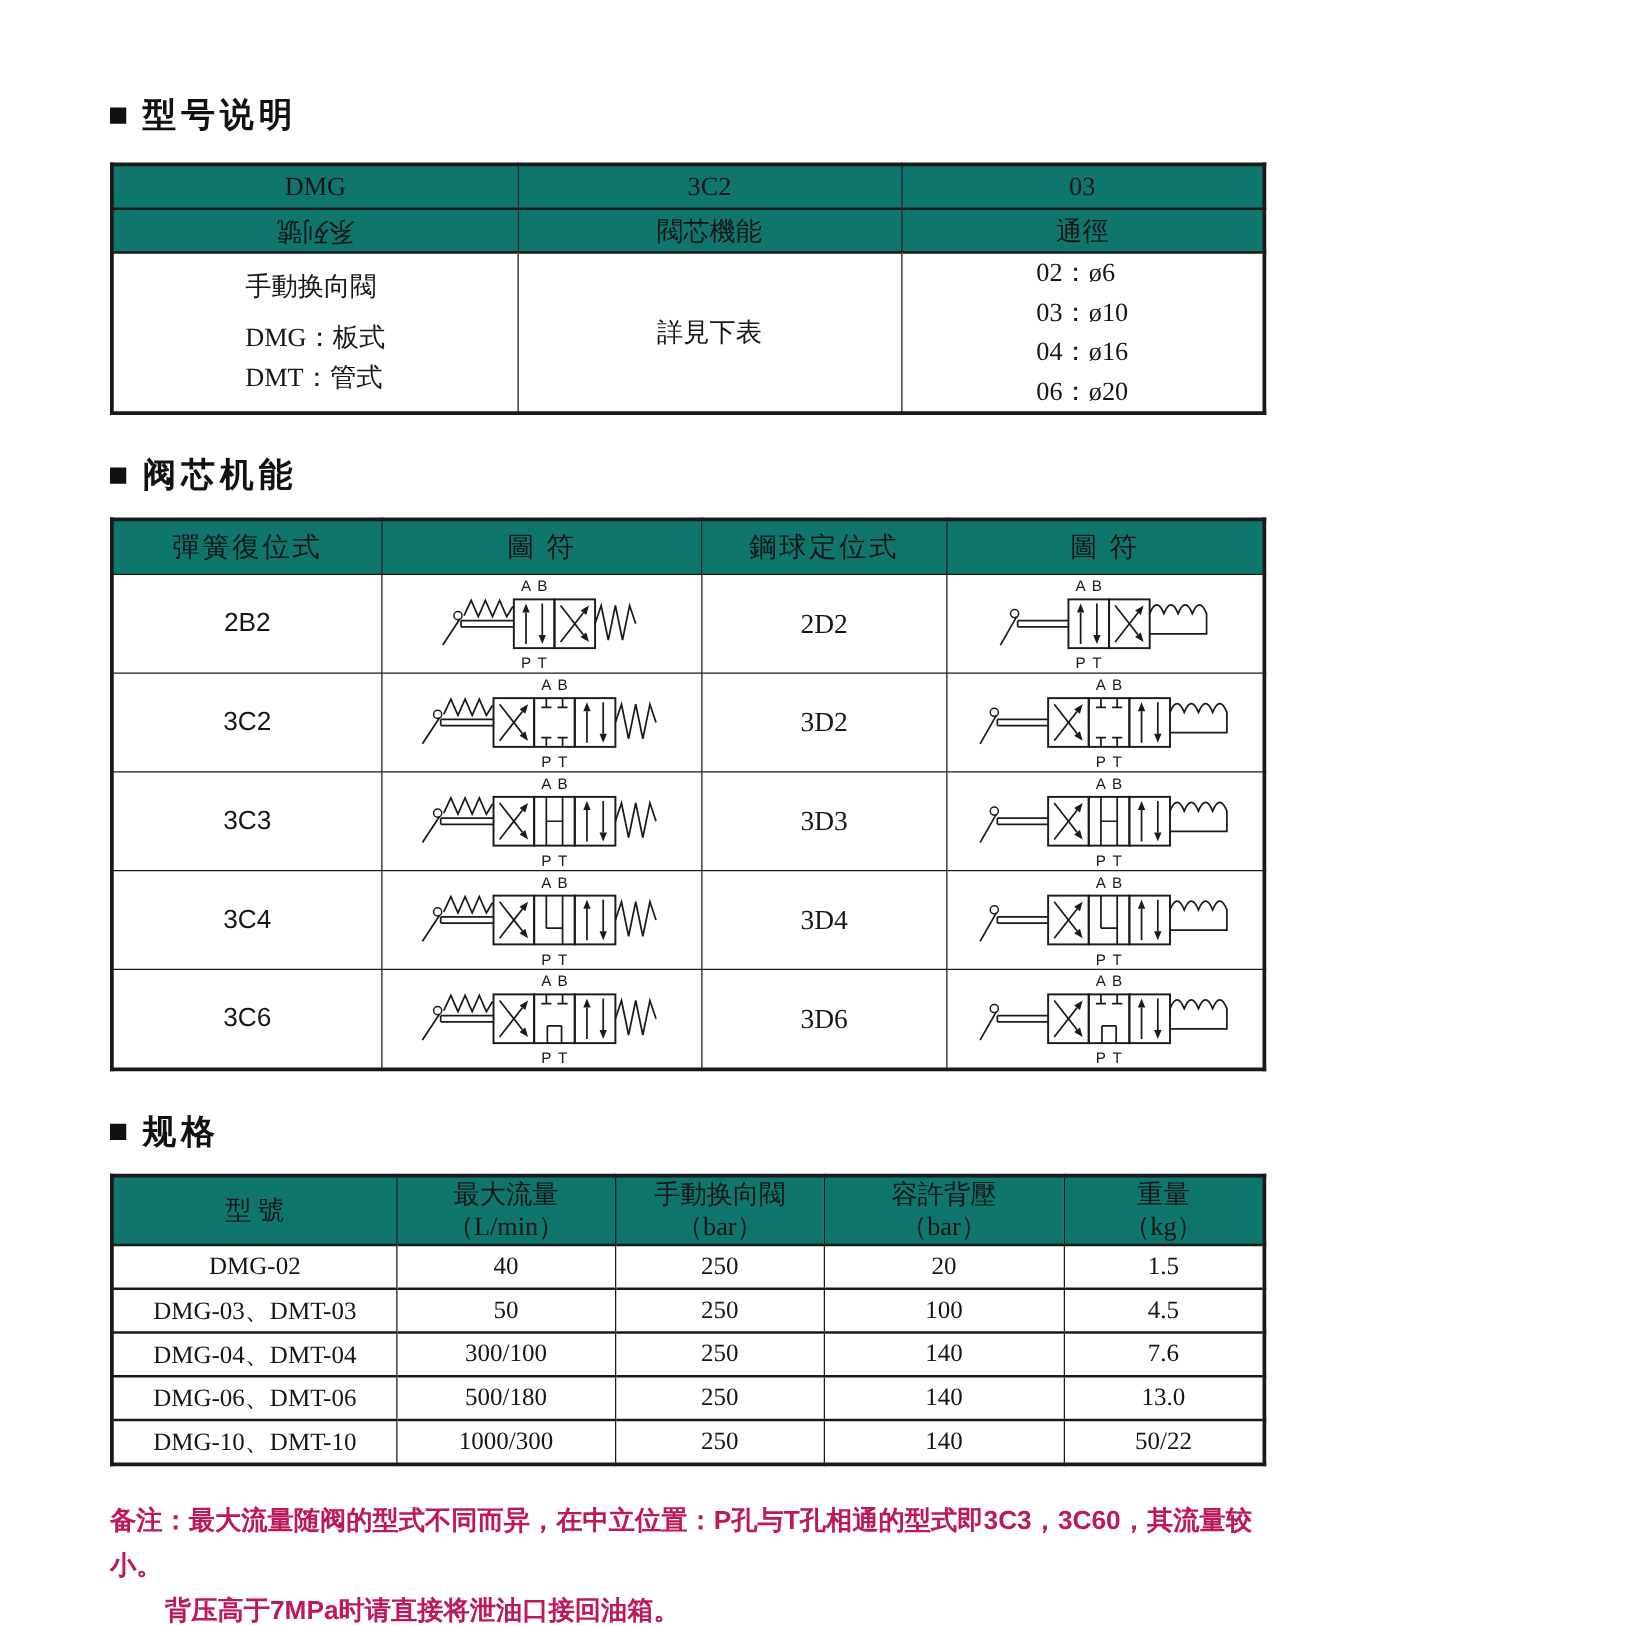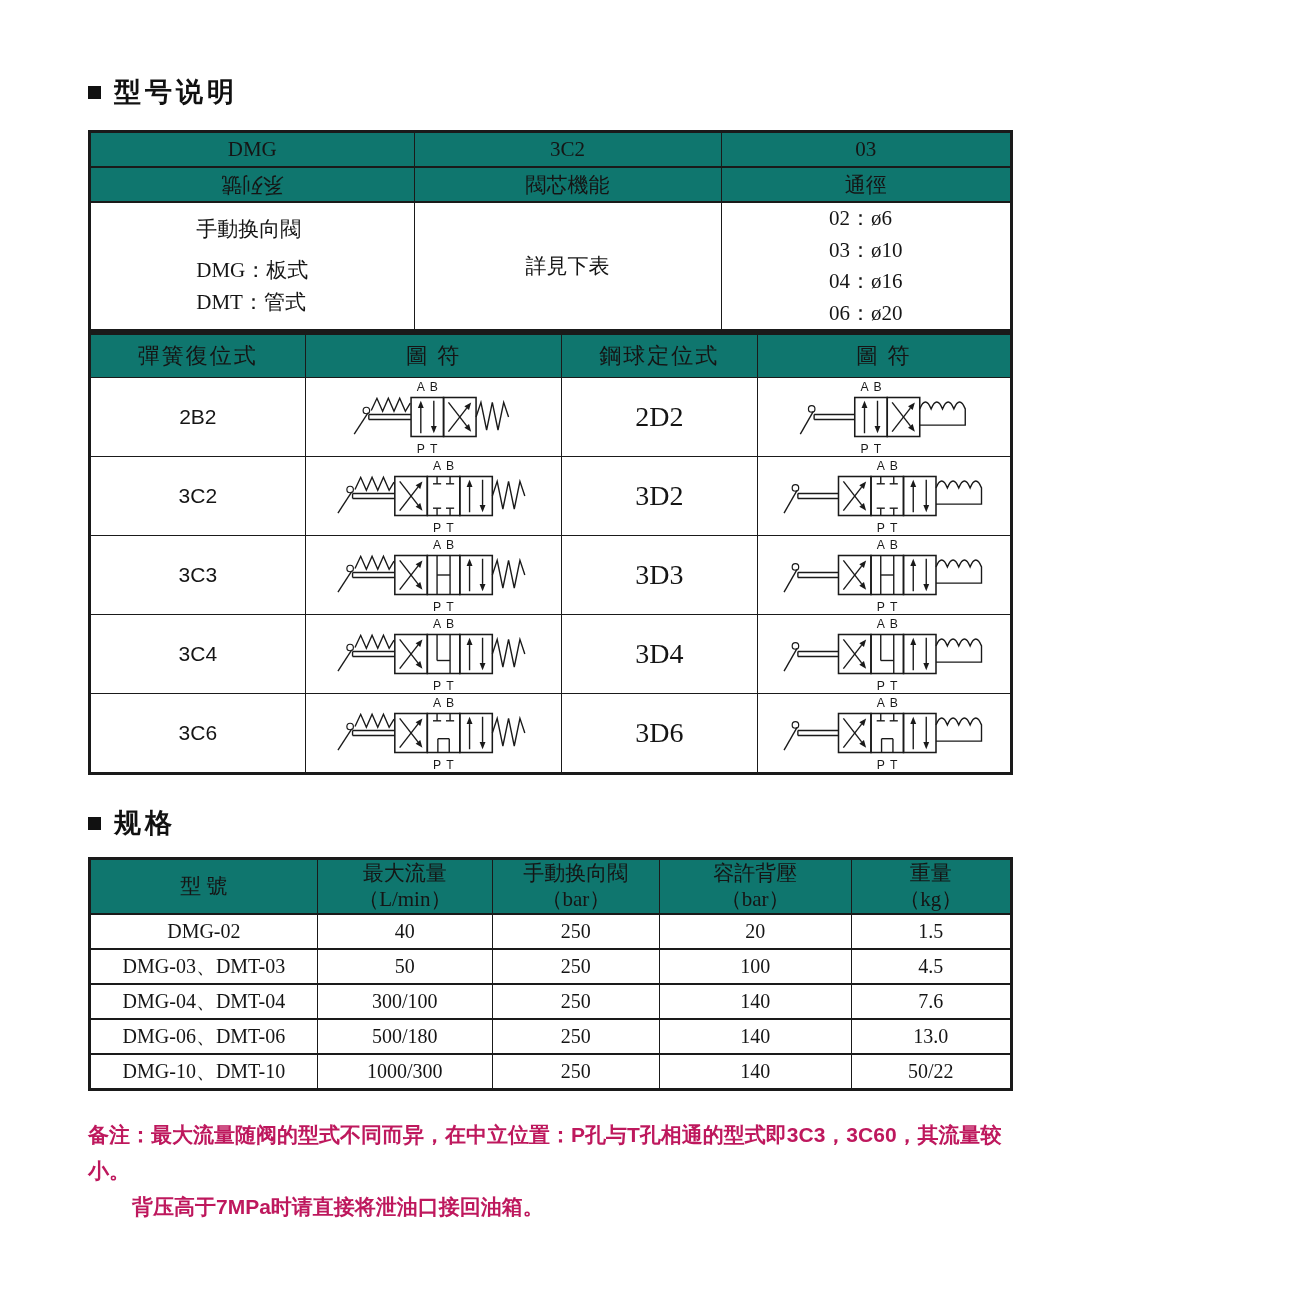--- a/index.html
+++ b/index.html
@@ -17,23 +17,23 @@
   table.t td{border:1.6px solid #1a1a1a;text-align:center;vertical-align:middle;
        padding:0;color:#151515;}
   table.t tr.hdr td{background:#0f766e;}
   .t1{margin-top:20px;}
   .t1 tr.h1 td{height:33px;font-size:21px;}
   .t1 tr.h2 td{height:33px;font-size:21px;border-top-width:2.5px;}
   .t1 tr.body td{height:124px;font-size:21px;border-top-width:2.5px;margin-top:48px;}
   .flip{display:inline-block;transform:rotate(180deg);}
   .stack{display:inline-block;text-align:left;font-size:21px;line-height:1.5;}
   .stack .first{margin-bottom:10px;}
-  .t2{margin-top:0;}
+  .t2{margin-top:16px;}
   .t2 tr.hdr td{height:42px;font-size:22px;letter-spacing:2px;}
-  .t2 td.code{height:78px;font-size:28px;}
+  .t2 td.code{height:78px;font-size:22px;}
   .t2 td.code.sans{font-family:"Liberation Sans", sans-serif;font-size:21px;}
   .t2 td.sym{height:78px;}
   .t3{margin-top:16px;}
   .t3 tr.hdr td{height:52px;font-size:21px;line-height:1.25;border-bottom-width:2.5px;}
   .t3 td.cell{height:33px;font-size:20px;border-top-width:2.5px;}
   .notes{margin-top:26px;font-family:"Liberation Sans", sans-serif;
        font-weight:700;font-size:21px;line-height:1.72;color:#be185d;}
   .notes .l2{padding-left:44px;}
   svg.valve{display:block;margin:0 auto;}
 </style>
@@ -80,20 +80,24 @@
           <div>02：ø6</div>
           <div>03：ø10</div>
           <div>04：ø16</div>
           <div>06：ø20</div>
         </div>
       </td>
     </tr>
   </tbody>
     </table>
 
+  <div class="section-title st2">
+    <span class="sq"></span>
+    <span>阀芯机能</span>
+  </div>
 
   <table class="t t2">
     <colgroup>
         <col style="width:23.4%">
         <col style="width:27.8%">
         <col style="width:21.2%">
         <col style="width:27.6%">
       </colgroup>
     <tbody>
         <tr class="hdr">

